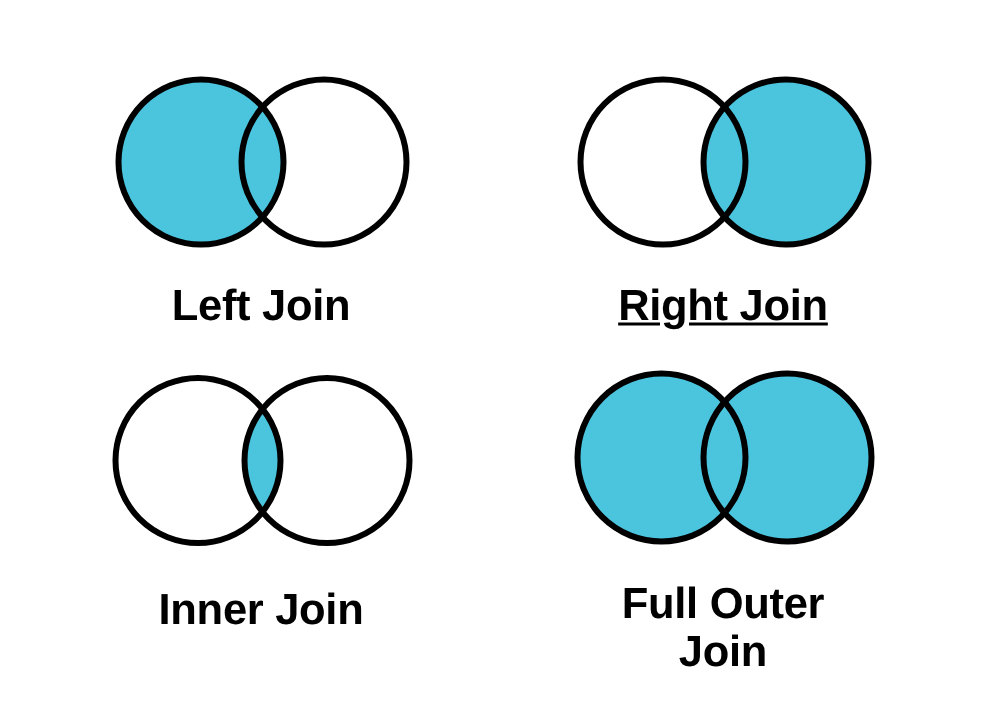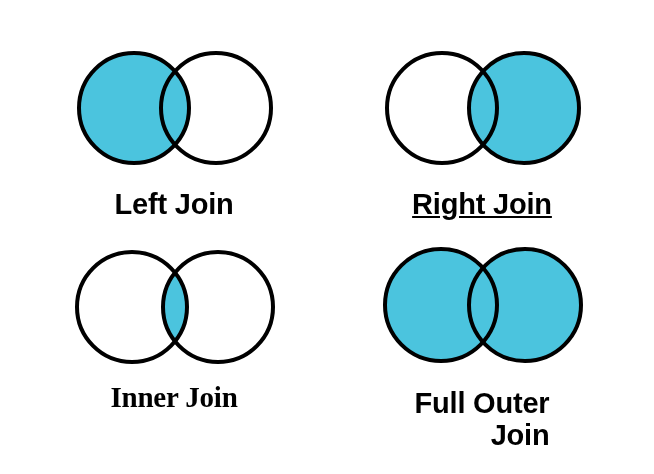--- a/index.html
+++ b/index.html
@@ -57,22 +57,22 @@
     font-weight: bold;
     font-size: 29px;
     line-height: 1.12;
     color: #000000;
     text-align: center;
     letter-spacing: -0.2px;
     margin-top: 8px;
     white-space: pre-line;
   }
 
-  #panel-inner-join .caption { margin-top: 4px; font-family: Liberation Serif, serif; }
-  #panel-full-outer-join .caption { margin-top: 10px; text-align: right; }
+  #panel-inner-join .caption { margin-top: 14px; }
+  #panel-full-outer-join .caption { margin-top: 10px; }
 </style>
 </head>
 <body>
 
 <div id="board">
 
   <div class="panel" id="panel-left-join">
     <svg class="venn" viewBox="0 0 252 140">
       <defs>
         <clipPath id="clip-lj-left">

